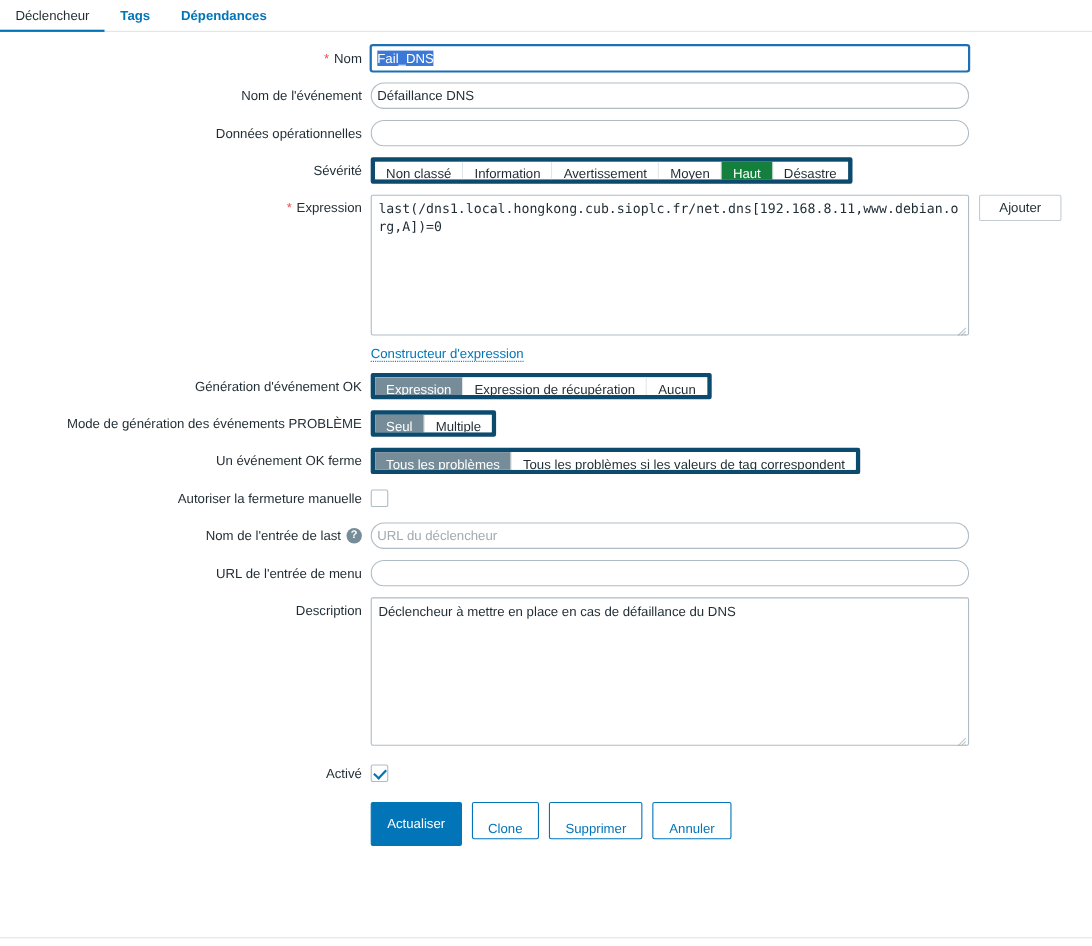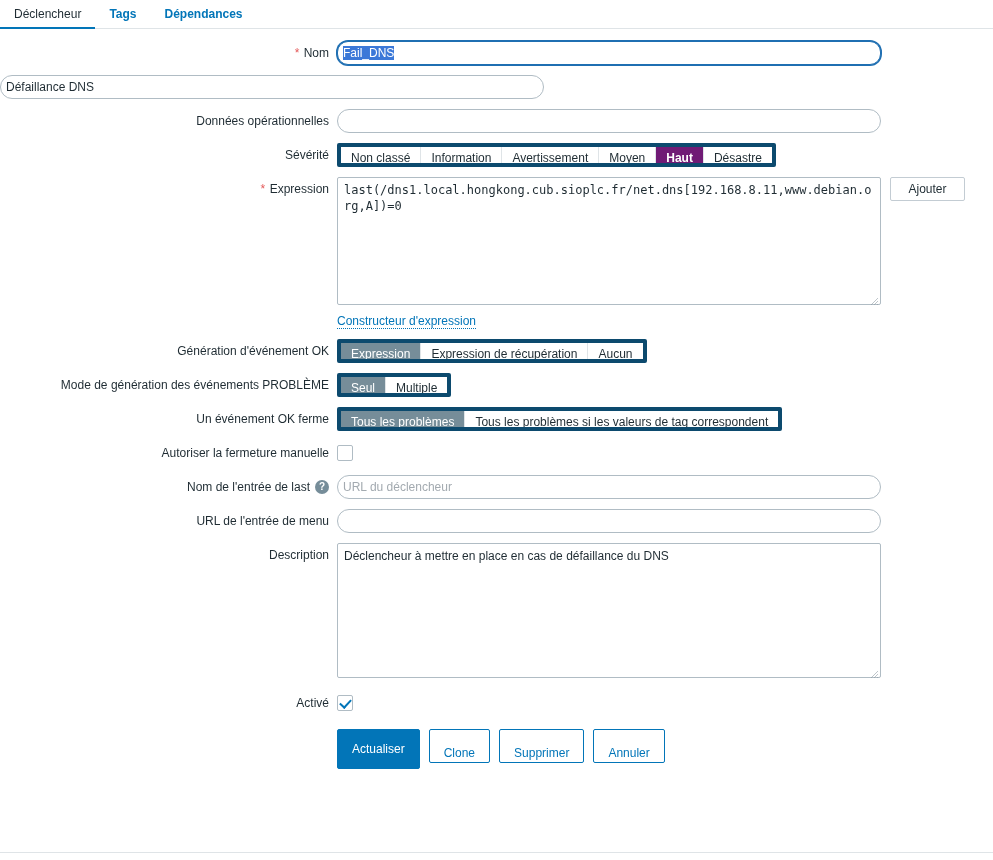--- a/index.html
+++ b/index.html
@@ -98,21 +98,20 @@
     background: #fff;
     font-size: 12px;
     color: #1f2c33;
     line-height: 17px;
     overflow: hidden;
     white-space: nowrap;
   }
   .fakeinput.focus {
     border-color: #1f6fb2;
     box-shadow: 0 0 0 1px #1f6fb2;
-    border-radius: 11px;
   }
 
   textarea.ta {
     border: 1px solid #b0bcc4;
     border-radius: 2px;
     background: #fff;
     padding: 4px 6px;
     font-size: 12px;
     color: #1f2c33;
     resize: none;
@@ -159,23 +158,22 @@
     cursor: pointer;
     white-space: nowrap;
     height: 22px;
   }
   .seg:last-child { border-right: none; }
   .seg.sel {
     background: #768d99;
     color: #ffffff;
   }
   .seg.sev-high {
-    background: #701a75;
+    background: #15803d;
     color: #ffffff;
-    font-weight: bold;
   }
 
   
   .btn {
     font-family: "Liberation Sans", sans-serif;
     font-size: 12px;
     height: 24px;
     line-height: 22px;
     padding: 0 12px;
     border-radius: 2px;
@@ -294,20 +292,21 @@
   <div class="form">
 
     <div class="row">
       <div class="label"><span class="req">*</span> <span>Nom</span></div>
       <div class="field">
         <div class="fakeinput focus"><span class="selectedtext">Fail_DNS</span></div>
       </div>
     </div>
 
     <div class="row">
+      <div class="label">Nom de l'événement</div>
       <div class="field">
         <input class="txt" type="text" value="Défaillance DNS" style="">
       </div>
     </div>
 
     <div class="row">
       <div class="label">Données opérationnelles</div>
       <div class="field">
         <input class="txt" type="text" value="" style="">
       </div>

